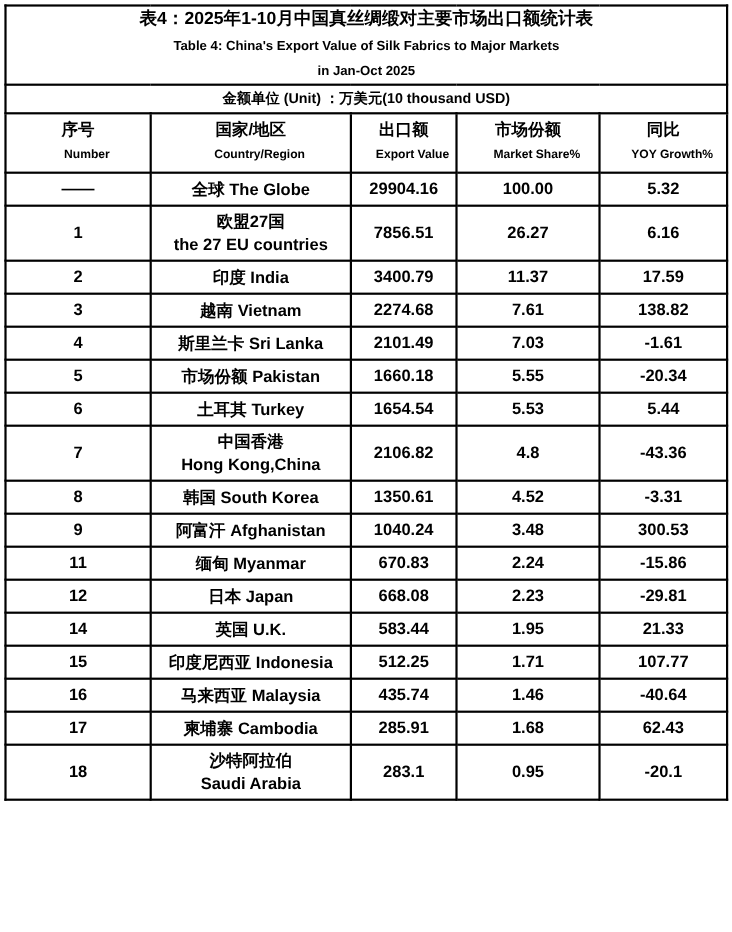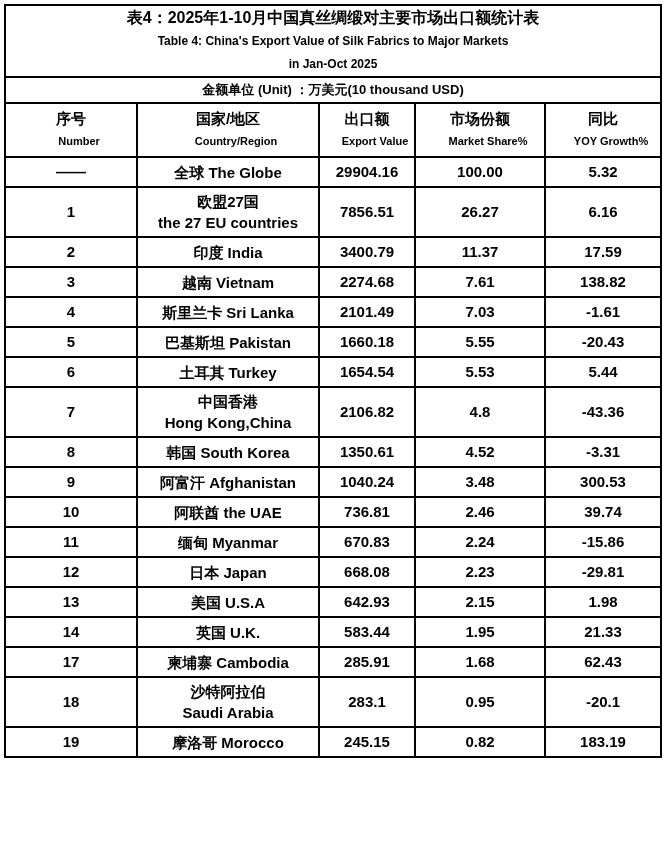--- a/index.html
+++ b/index.html
@@ -144,26 +144,26 @@
       <div class="n1">斯里兰卡 Sri Lanka</div>
       <div class="n2"></div>
     </td>
     <td class="c-export">2101.49</td>
     <td class="c-share">7.03</td>
     <td class="c-yoy">-1.61</td>
   </tr>
         <tr>
     <td class="c-num">5</td>
     <td class="c-name">
-      <div class="n1">巴基斯坦 Pakistan</div>
+      <div class="n1">市场份额 Pakistan</div>
       <div class="n2"></div>
     </td>
     <td class="c-export">1660.18</td>
     <td class="c-share">5.55</td>
-    <td class="c-yoy">-20.43</td>
+    <td class="c-yoy">-20.34</td>
   </tr>
         <tr>
     <td class="c-num">6</td>
     <td class="c-name">
       <div class="n1">土耳其 Turkey</div>
       <div class="n2"></div>
     </td>
     <td class="c-export">1654.54</td>
     <td class="c-share">5.53</td>
     <td class="c-yoy">5.44</td>
@@ -192,94 +192,84 @@
     <td class="c-num">9</td>
     <td class="c-name">
       <div class="n1">阿富汗 Afghanistan</div>
       <div class="n2"></div>
     </td>
     <td class="c-export">1040.24</td>
     <td class="c-share">3.48</td>
     <td class="c-yoy">300.53</td>
   </tr>
         <tr>
-    <td class="c-num">10</td>
-    <td class="c-name">
-      <div class="n1">阿联酋 the UAE</div>
-      <div class="n2"></div>
-    </td>
-    <td class="c-export">736.81</td>
-    <td class="c-share">2.46</td>
-    <td class="c-yoy">39.74</td>
-  </tr>
-        <tr>
     <td class="c-num">11</td>
     <td class="c-name">
       <div class="n1">缅甸 Myanmar</div>
       <div class="n2"></div>
     </td>
     <td class="c-export">670.83</td>
     <td class="c-share">2.24</td>
     <td class="c-yoy">-15.86</td>
   </tr>
         <tr>
     <td class="c-num">12</td>
     <td class="c-name">
       <div class="n1">日本 Japan</div>
       <div class="n2"></div>
     </td>
     <td class="c-export">668.08</td>
     <td class="c-share">2.23</td>
     <td class="c-yoy">-29.81</td>
   </tr>
         <tr>
-    <td class="c-num">13</td>
-    <td class="c-name">
-      <div class="n1">美国 U.S.A</div>
-      <div class="n2"></div>
-    </td>
-    <td class="c-export">642.93</td>
-    <td class="c-share">2.15</td>
-    <td class="c-yoy">1.98</td>
-  </tr>
-        <tr>
     <td class="c-num">14</td>
     <td class="c-name">
       <div class="n1">英国 U.K.</div>
       <div class="n2"></div>
     </td>
     <td class="c-export">583.44</td>
     <td class="c-share">1.95</td>
     <td class="c-yoy">21.33</td>
   </tr>
         <tr>
+    <td class="c-num">15</td>
+    <td class="c-name">
+      <div class="n1">印度尼西亚 Indonesia</div>
+      <div class="n2"></div>
+    </td>
+    <td class="c-export">512.25</td>
+    <td class="c-share">1.71</td>
+    <td class="c-yoy">107.77</td>
+  </tr>
+        <tr>
+    <td class="c-num">16</td>
+    <td class="c-name">
+      <div class="n1">马来西亚 Malaysia</div>
+      <div class="n2"></div>
+    </td>
+    <td class="c-export">435.74</td>
+    <td class="c-share">1.46</td>
+    <td class="c-yoy">-40.64</td>
+  </tr>
+        <tr>
     <td class="c-num">17</td>
     <td class="c-name">
       <div class="n1">柬埔寨 Cambodia</div>
       <div class="n2"></div>
     </td>
     <td class="c-export">285.91</td>
     <td class="c-share">1.68</td>
     <td class="c-yoy">62.43</td>
   </tr>
         <tr class="tall">
     <td class="c-num">18</td>
     <td class="c-name">
       <div class="n1">沙特阿拉伯</div>
       <div class="n2">Saudi Arabia</div>
     </td>
     <td class="c-export">283.1</td>
     <td class="c-share">0.95</td>
     <td class="c-yoy">-20.1</td>
   </tr>
-        <tr>
-    <td class="c-num">19</td>
-    <td class="c-name">
-      <div class="n1">摩洛哥 Morocco</div>
-      <div class="n2"></div>
-    </td>
-    <td class="c-export">245.15</td>
-    <td class="c-share">0.82</td>
-    <td class="c-yoy">183.19</td>
-  </tr>
       </tbody>
   </table>
 </div>
 
 </body></html>

